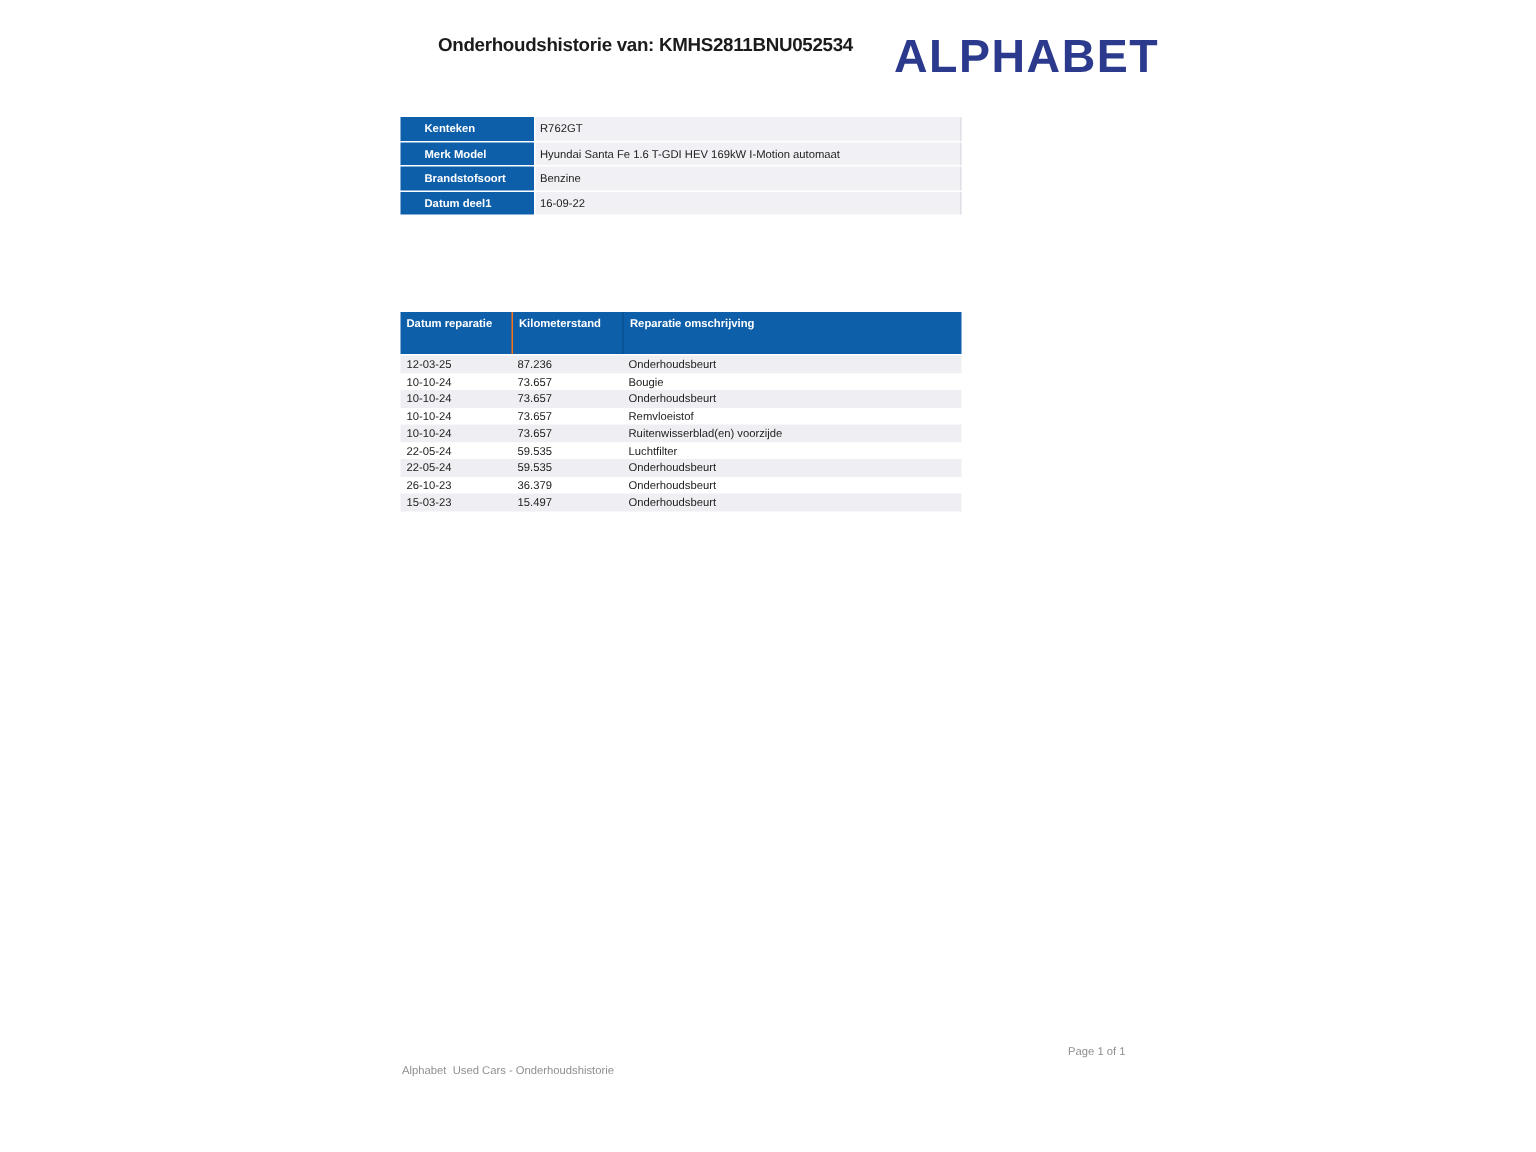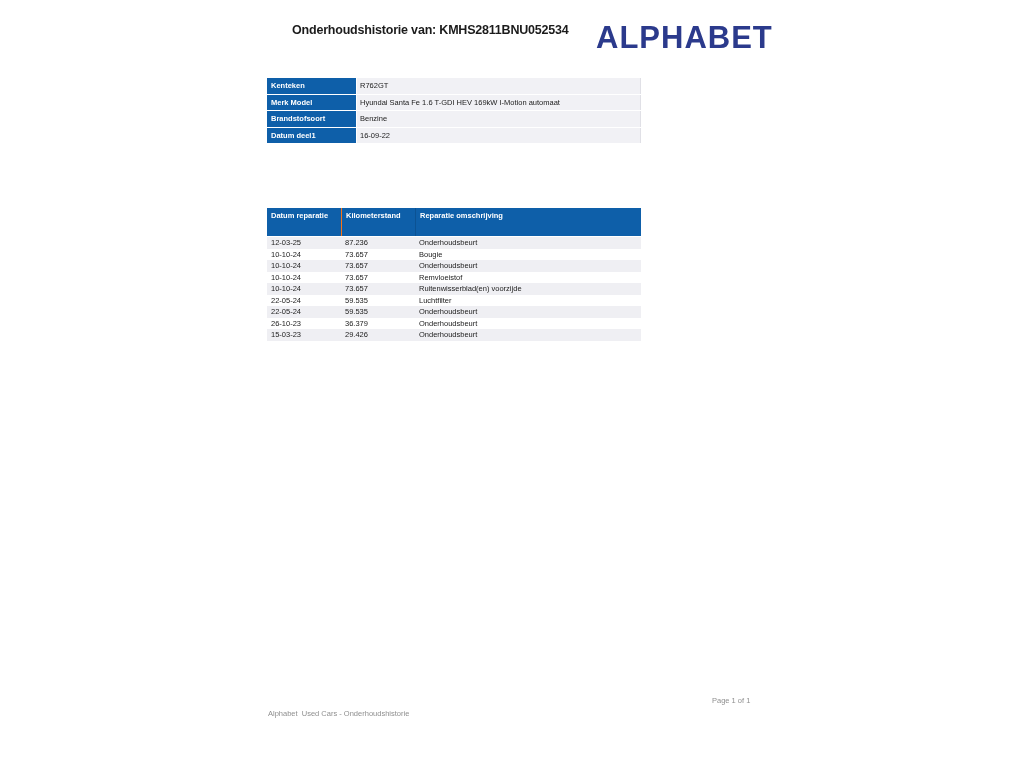--- a/index.html
+++ b/index.html
@@ -25,21 +25,21 @@
     letter-spacing: 1px; white-space: nowrap;
   }
 
   
   .vtable { position: absolute; left: 267px; top: 78px; width: 374px; }
   .vrow { display: flex; height: 15.5px; margin-bottom: 1px; }
   .vlabel {
     width: 89px; margin-right: 1px; box-sizing: border-box;
     background: #0E5FA9; color: #ffffff;
     font-size: 7.5px; font-weight: bold; line-height: 15.5px;
-    padding-left: 4px; white-space: nowrap; overflow: hidden;
+    padding-left: 16px; white-space: nowrap; overflow: hidden;
   }
   .vvalue {
     flex: 1; box-sizing: border-box;
     background: #F1F1F5; color: #222222;
     font-size: 7.5px; line-height: 15.5px;
     padding-left: 3px; white-space: nowrap; overflow: hidden;
     border-right: 1px solid #E0E0E6;
   }
 
   
@@ -142,20 +142,20 @@
       <div class="mc mc-c2">59.535</div>
       <div class="mc mc-c3">Onderhoudsbeurt</div>
     </div>
     <div class="mrow">
       <div class="mc mc-c1">26-10-23</div>
       <div class="mc mc-c2">36.379</div>
       <div class="mc mc-c3">Onderhoudsbeurt</div>
     </div>
     <div class="mrow">
       <div class="mc mc-c1">15-03-23</div>
-      <div class="mc mc-c2">29.426</div>
+      <div class="mc mc-c2">15.497</div>
       <div class="mc mc-c3">Onderhoudsbeurt</div>
     </div>
   </div>
 </div>
 
 <div class="footer-left">Alphabet  Used Cars - Onderhoudshistorie</div>
 <div class="footer-right">Page 1 of 1</div>
 
 </body></html>

